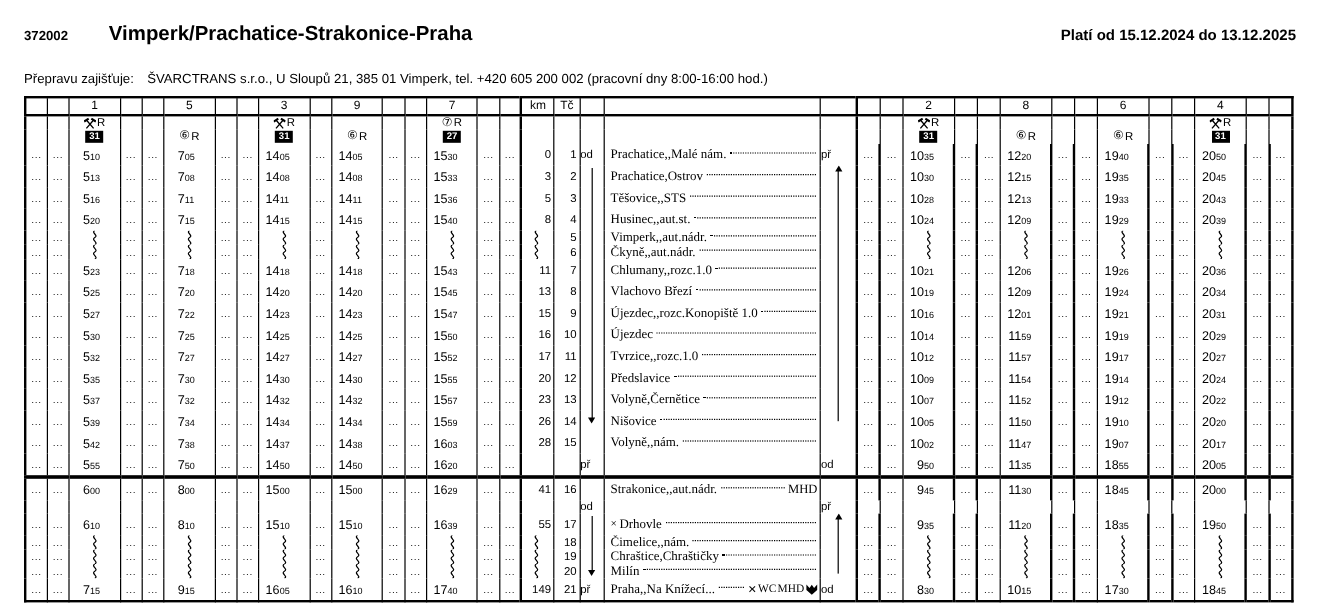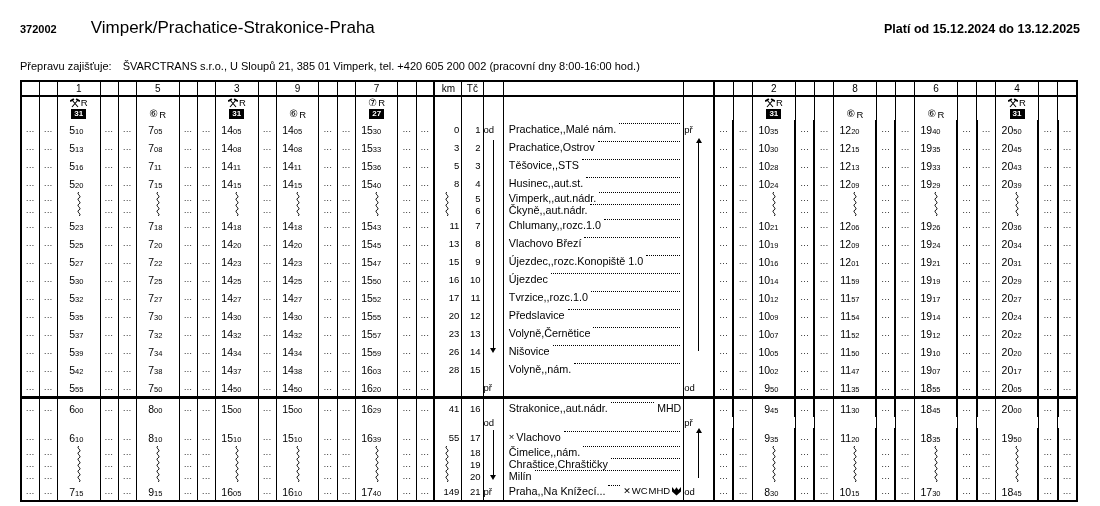--- a/index.html
+++ b/index.html
@@ -2,42 +2,42 @@
 <html><head>
 <meta charset="utf-8">
 <style>
   html,body{margin:0;padding:0;background:#fff;color:#000;}
   body{width:1100px;height:506px;box-sizing:border-box;padding:12px 20px 0 20px;
        font-family:"Liberation Sans","DejaVu Sans",sans-serif;overflow:hidden;}
   
   .hdr{display:flex;justify-content:space-between;align-items:baseline;margin-top:6px;}
   .hdr-left{display:flex;gap:34px;align-items:baseline;}
   .route-num{font-size:11px;font-weight:bold;}
-  .route-title{font-size:17px;font-weight:normal;}
+  .route-title{font-size:17px;font-weight:bold;}
   .validity{font-size:12.5px;font-weight:bold;}
   .oper{font-size:11px;margin:22px 0 8px 0;}
   .oper .lab{margin-right:8px;}
   
   table.tt{border-collapse:collapse;table-layout:fixed;border:2px solid #000;width:1058px;}
   .tt td{border-left:1px solid #000;border-right:1px solid #000;padding:0;overflow:hidden;
          white-space:nowrap;height:12px;vertical-align:middle;}
   tr.r0 td{border-bottom:2px solid #000;height:13px;font-size:10px;text-align:center;}
   tr.r1 td{height:11px;}
   tr.r2 td{height:12px;}
   tr.odpr td{height:9px;}
   tr.sep td{border-top:3px solid #000;}
   td.tc{text-align:left;}
   .h{display:inline-block;width:17px;text-align:right;font-size:10.5px;}
   .m{display:inline-block;width:13px;text-align:left;font-size:7.5px;padding-top:2px;}
   td.d{font-size:8.5px;text-align:center;color:#111;letter-spacing:.5px;}
   td.lbl{font-size:9.5px;text-align:left;}
   td.kmc{font-size:9.5px;text-align:right;padding-right:2px;}
   td.hb{border-left:2px solid #000;}
   td.tcc{font-size:9.5px;text-align:right;padding-right:2px;}
-  .nw{display:flex;align-items:flex-start;font-size:10.8px;padding-left:5px;}
+  .nw{display:flex;align-items:center;font-size:10.8px;padding-left:5px;font-family:Liberation Serif, serif;}
   .req{font-size:9.5px;margin-right:2px;}
   .leader{flex:1;border-bottom:1.3px dotted #000;margin:0 3px 3px 3px;min-width:4px;}
   .sfx{font-size:10.5px;margin-right:2px;}
   .syms{display:flex;align-items:center;gap:1px;font-size:9.5px;margin-right:1px;}
   .blackbox{background:#000;color:#fff;font-size:8px;font-weight:bold;padding:0 3px;
             line-height:10px;display:inline-block;}
   .circ{font-size:10px;line-height:10px;}
   .rl{font-size:9.5px;}
   .symwrap{display:flex;justify-content:center;align-items:center;gap:1px;}
   td.ac{vertical-align:top;}
@@ -1162,21 +1162,21 @@
           <td class="d">...</td>
           <td class="d">...</td>
           <td class="kmc hb">55</td>
           <td class="tcc">17</td>
           <td class="ac" rowspan="4">
             <div class="var down"></div>
           </td>
           <td>
             <div class="nw">
               <span class="req">×</span>
-              <span>Vlachovo</span>
+              <span>Drhovle</span>
               <span class="leader"></span>
             </div>
           </td>
           <td class="ac" rowspan="4">
             <div class="var up"></div>
           </td>
           <td class="d hb">...</td>
           <td class="d hb">...</td>
           <td class="tc"><span class="h">9</span><span class="m">35</span></td>
           <td class="d hb">...</td>

